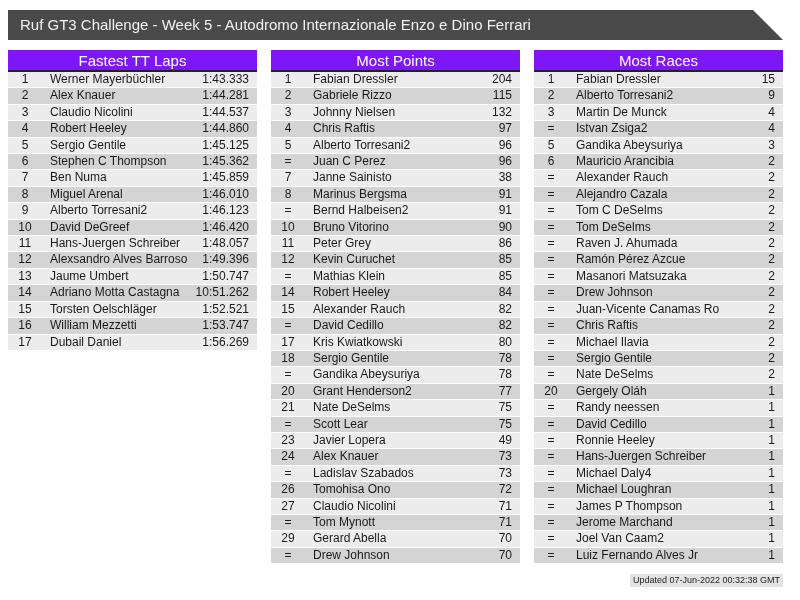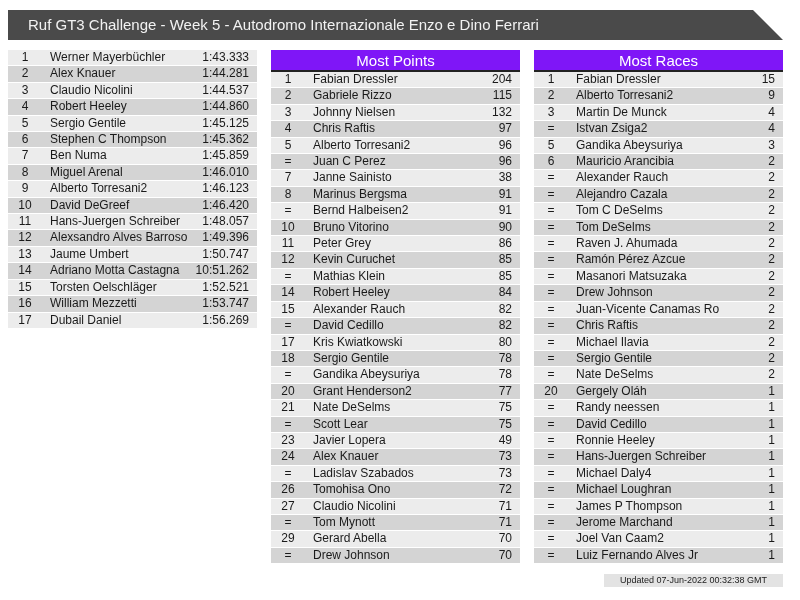--- a/index.html
+++ b/index.html
@@ -23,21 +23,21 @@
     font-family: "Liberation Sans", sans-serif;
   }
   .page { margin: 10px 17px 0 8px; }
 
   .title-bar {
     height: 30px;
     line-height: 30px;
     background: var(--title-bar-bg);
     color: var(--title-bar-text);
     font-size: 15px;
-    padding-left: 20px;
+    padding-left: 12px;
     clip-path: polygon(0 0, calc(100% - 30px) 0, 100% 100%, 0 100%);
     white-space: nowrap;
   }
 
   .tables {
     display: flex;
     gap: 14px;
     margin-top: 10px;
     align-items: flex-start;
   }
@@ -77,35 +77,36 @@
   .footer {
     margin-top: 5px;
     text-align: right;
   }
   .footer span {
     display: inline-block;
     background: var(--footer-bg);
     color: var(--footer-text);
     font-size: 9px;
     line-height: 11px;
-    padding: 1px 16px;
+    padding: 1px 3px;
   }
 </style>
 </head>
 <body>
 
 <div class="page">
 
   <div class="title-bar">
     <span>Ruf GT3 Challenge - Week 5 - Autodromo Internazionale Enzo e Dino Ferrari</span>
   </div>
 
   <div class="tables">
 
     <div class="panel">
+      <div class="panel-header">Fastest TT Laps</div>
       <table class="board">
         <tbody>
             <tr>
               <td class="pos">1</td>
               <td class="name">Werner Mayerbüchler</td>
               <td class="val">1:43.333</td>
             </tr>
             <tr>
               <td class="pos">2</td>
               <td class="name">Alex Knauer</td>

